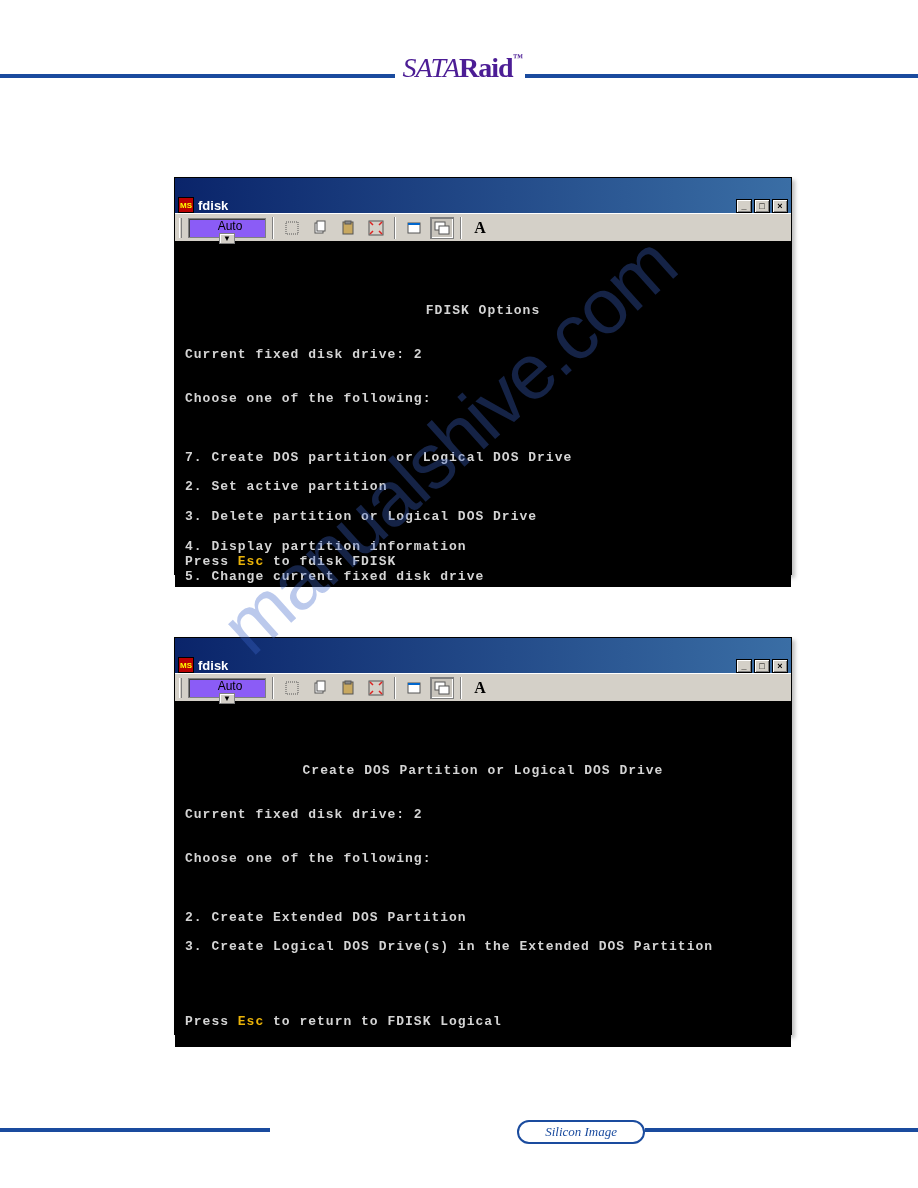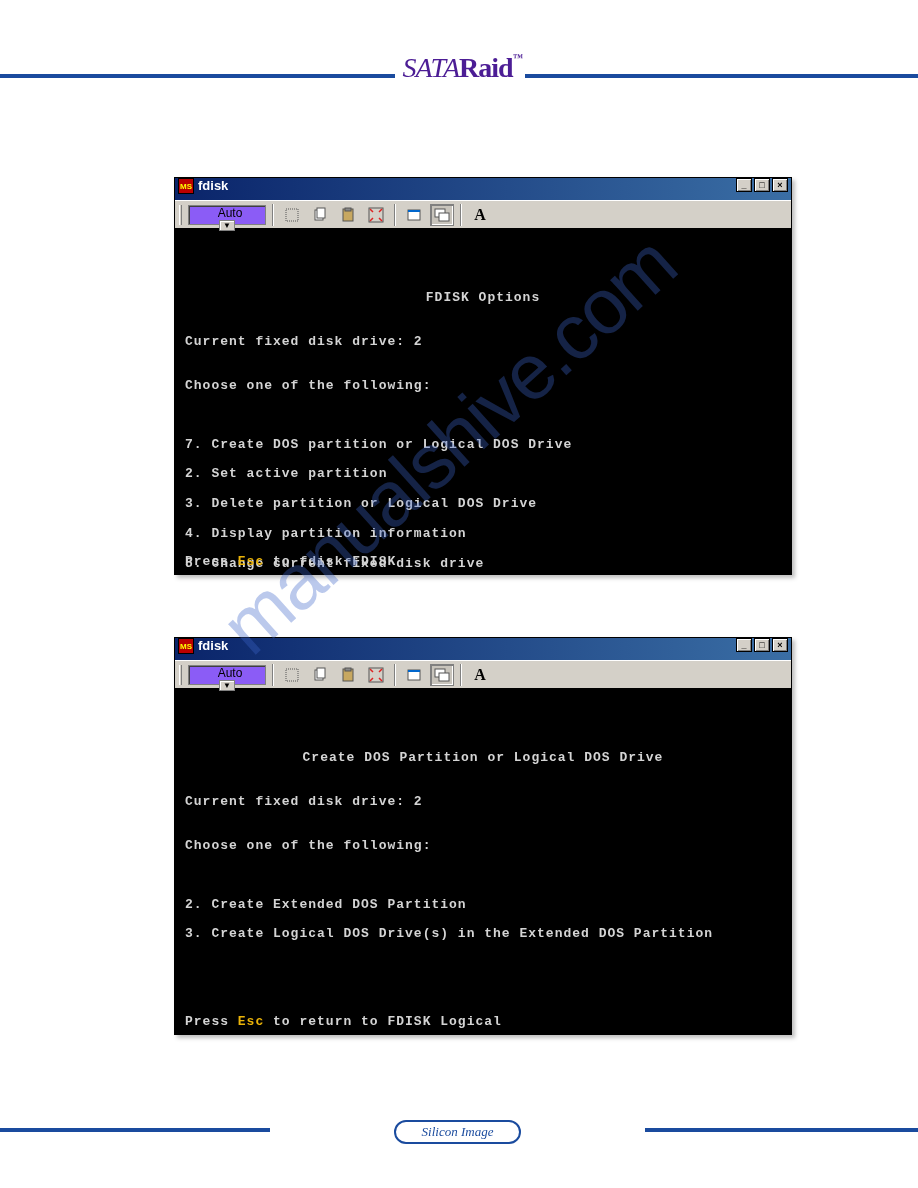--- a/index.html
+++ b/index.html
@@ -62,21 +62,21 @@
     height: 4px;
     background: #1a4b9e;
   }
   .footer-rule .fr-left { left: 0; width: 270px; }
   .footer-rule .fr-right { left: 645px; width: 273px; }
   .footer-center {
     position: absolute;
     top: 1120px;
     left: 270px;
     width: 375px;
-    text-align: center;
+    text-align: right;
   }
   .footer-pill {
     display: inline-block;
     background: #fff;
     border: 2px solid #1a4b9e;
     border-radius: 14px;
     padding: 2px 26px;
     font-family: 'Times New Roman', serif;
     font-style: italic;
     font-size: 13px;
@@ -88,24 +88,24 @@
     left: 174px;
     width: 618px;
     border: 1px solid #000;
     box-shadow: 3px 3px 4px rgba(0,0,0,0.25);
     background: #d4d0c8;
   }
   .window.first { top: 177px; height: 398px; }
   .window.second { top: 637px; height: 398px; }
 
   .titlebar {
-    height: 22px;
+    height: 35px;
     background: linear-gradient(to right, #0a246a, #3a6ea5);
     display: flex;
-    align-items: flex-start;
+    align-items: flex-end;
     padding: 0 3px;
   }
   .tb-icon {
     width: 16px; height: 16px;
     background: #b00;
     margin-right: 4px;
     font-size: 8px;
     color: #ff0;
     font-weight: bold;
     display: flex;

